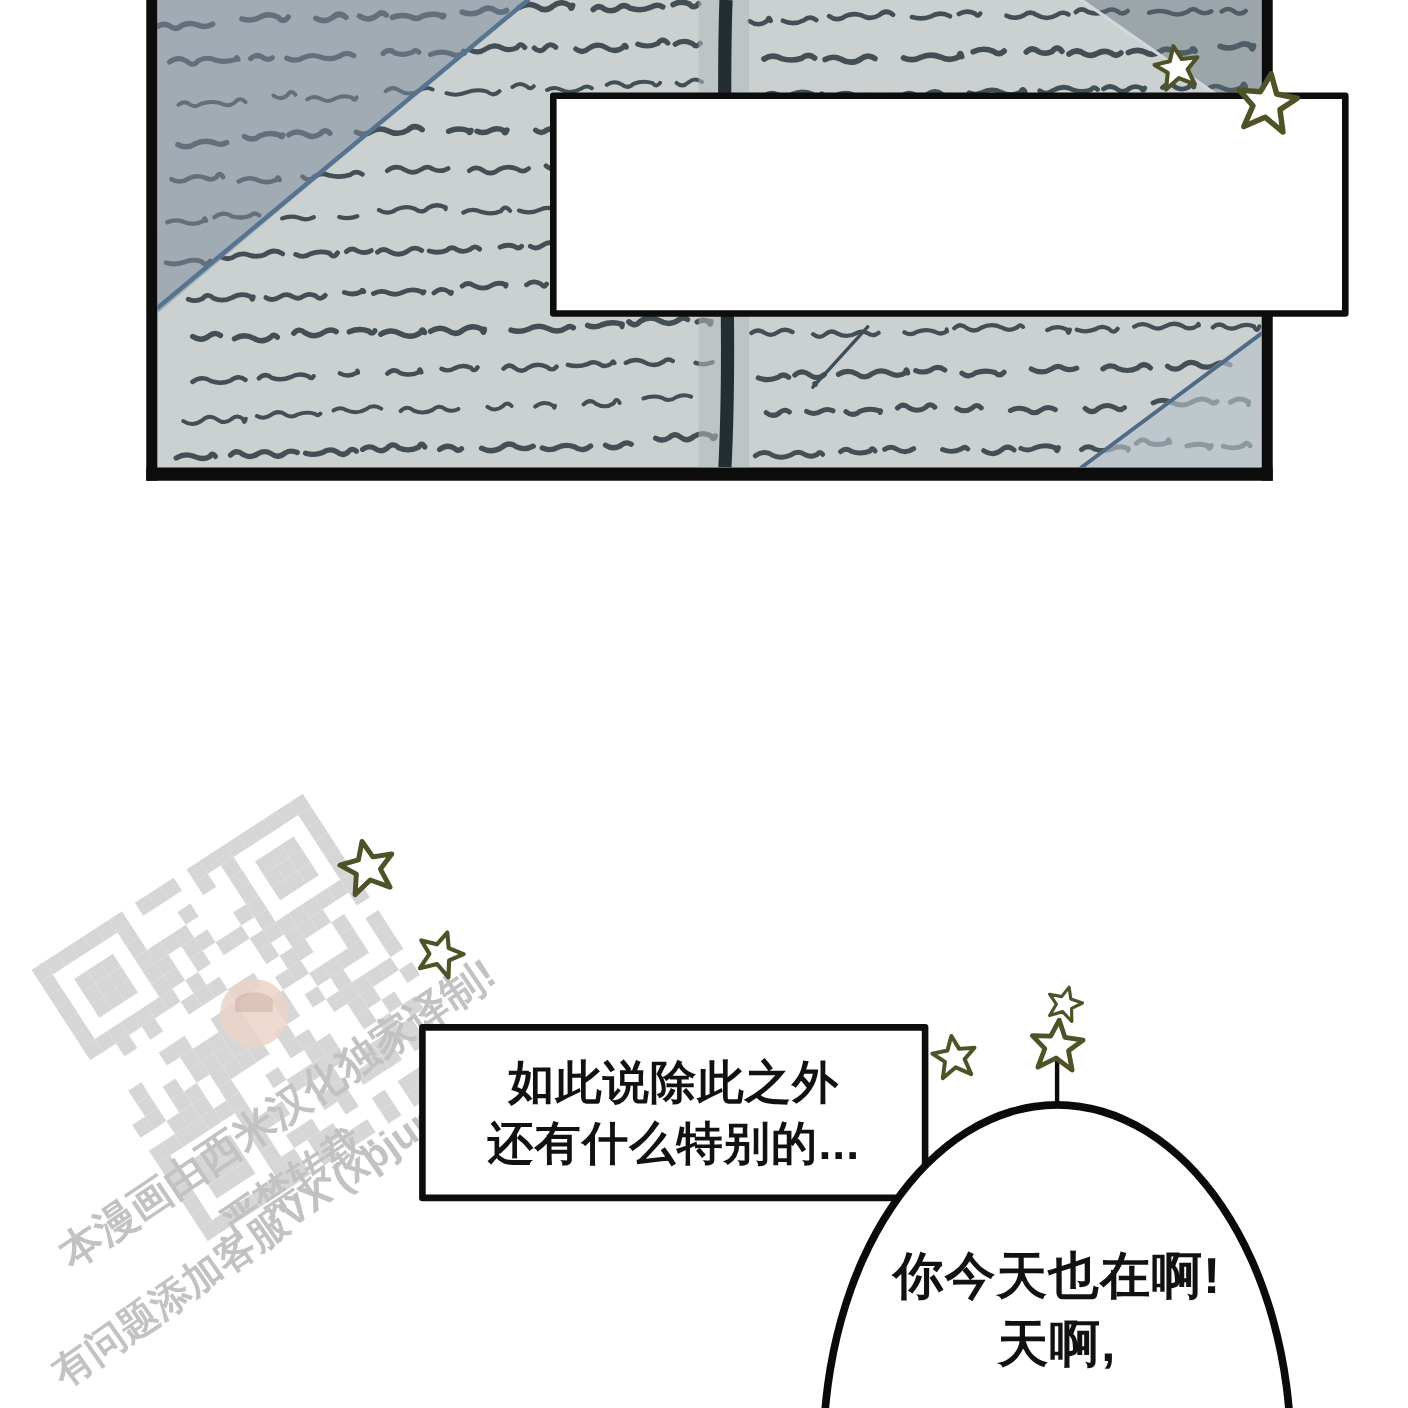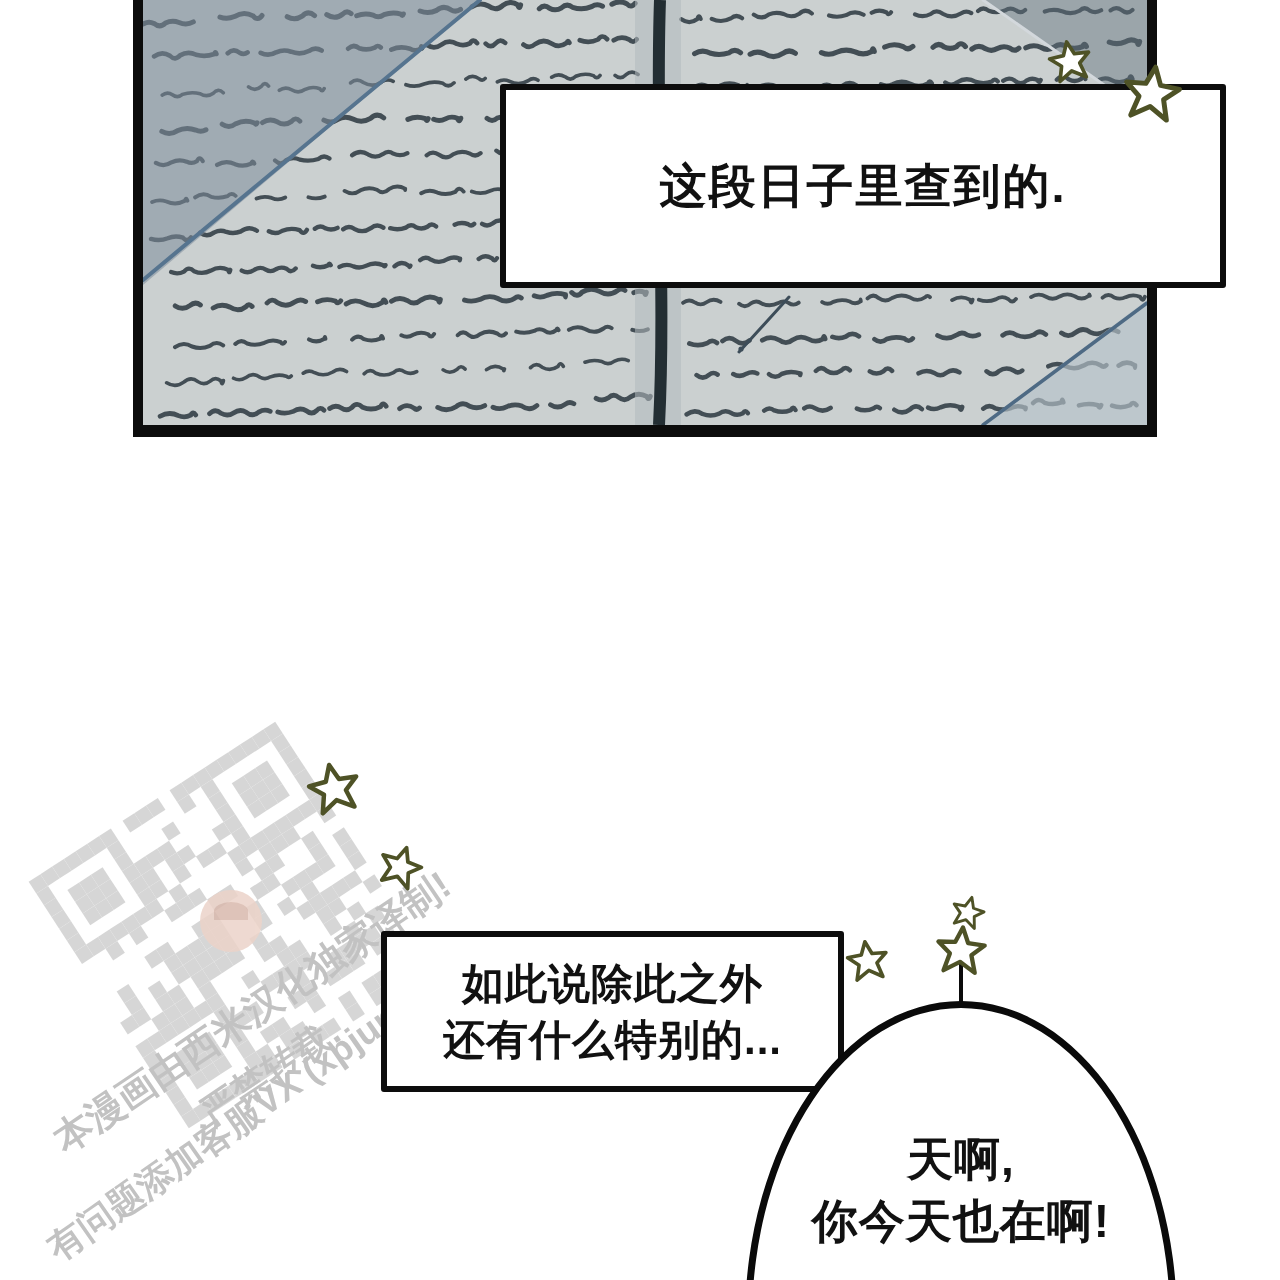--- a/index.html
+++ b/index.html
@@ -130,21 +130,20 @@
       <polygon points="1004,300 1004,425 838,425" fill="rgba(182,194,201,0.65)"></polygon>
       <line x1="1004" y1="303" x2="840" y2="425" stroke="#4e6a84" stroke-width="3.5" stroke-linecap="round"></line>
       <rect x="492" y="0" width="46" height="425" fill="#b3babd" opacity="0.55"></rect>
       <path d="M517,0 C512,140 523,290 516,425" fill="none" stroke="#232e33" stroke-width="12"></path>
       <line x1="596" y1="352" x2="646" y2="297" stroke="#3d4d59" stroke-width="3" stroke-linecap="round"></line>
       <circle cx="598" cy="349" r="2.6" fill="#3d4d59"></circle>
     </svg>
 </div>
 
 <div id="caption-top" class="abs caption-box">
-  <div>这段日子里查到的.</div>
 </div>
 
 <div id="qr" class="abs">
     <div class="cell" style="left: 0px; top: 0px;"></div>
     <div class="cell" style="left: 14px; top: 0px;"></div>
     <div class="cell" style="left: 28px; top: 0px;"></div>
     <div class="cell" style="left: 42px; top: 0px;"></div>
     <div class="cell" style="left: 56px; top: 0px;"></div>
     <div class="cell" style="left: 70px; top: 0px;"></div>
     <div class="cell" style="left: 84px; top: 0px;"></div>
@@ -416,15 +415,15 @@
   </div>
 <div class="abs star" style="left:950px;top:894px;width:36px;height:36px;transform:rotate(15deg);">
     <svg width="100%" height="100%" viewBox="0 0 100 100">
          <path d="M50 8 L62 36 L93 38 L70 58 L79 90 L50 72 L21 90 L30 58 L7 38 L38 36 Z" fill="#ffffff" stroke="#4e5226" stroke-width="8" stroke-linejoin="round"></path>
        </svg>
   </div>
 <div id="star-tick" class="abs"></div>
 
 <div id="bubble" class="abs"></div>
 <div id="bubble-text" class="abs">
+  <div>你今天也在啊!</div>
   <div>天啊,</div>
-  <div>你今天也在啊!</div>
 </div>
 
 </body></html>

